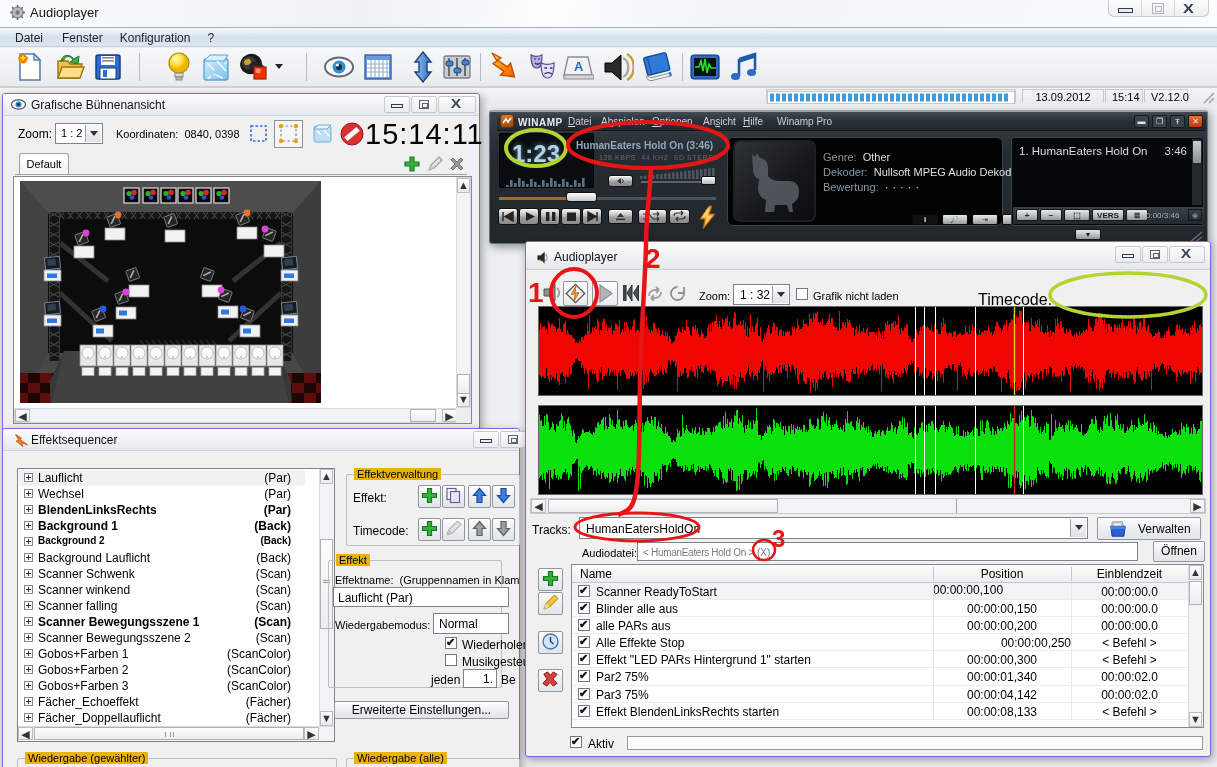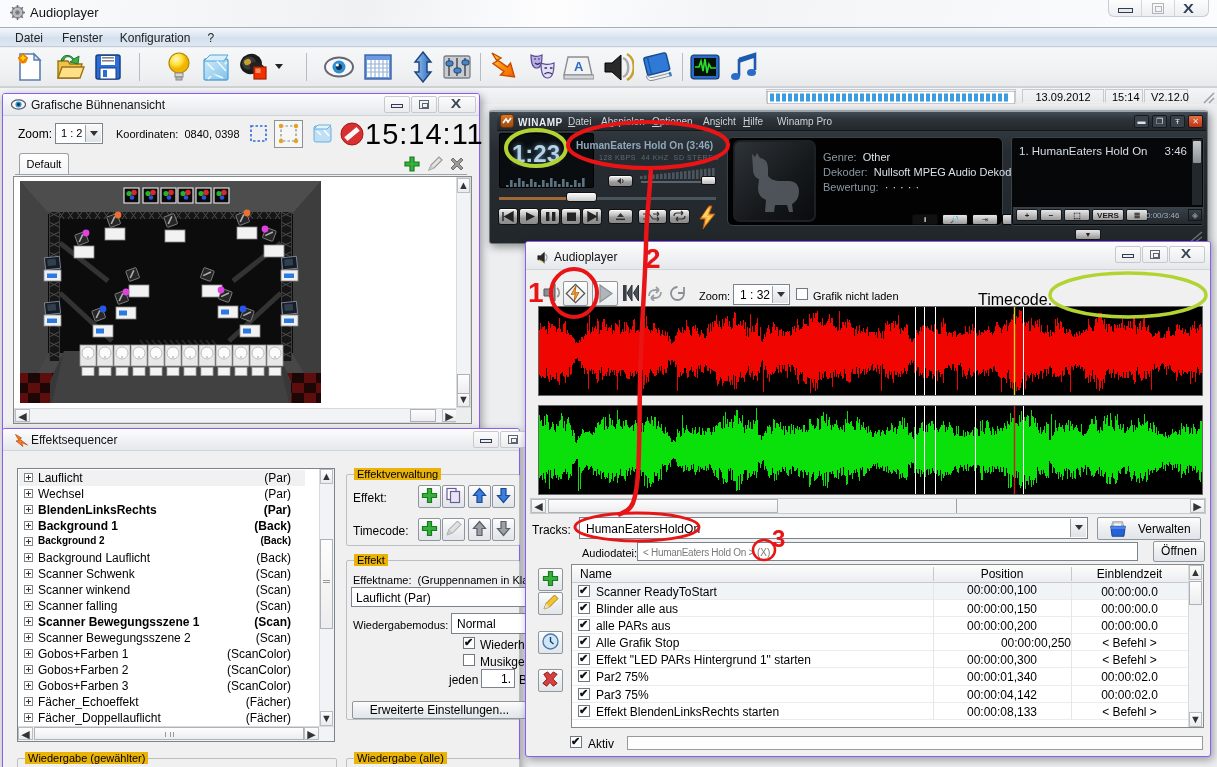--- a/index.html
+++ b/index.html
@@ -976,21 +976,21 @@
           <path d="M3 16l2-5.5L13.5 2l3.5 3.5L8.5 14z" fill="#e0e0e0" stroke="#9a9a9a" stroke-width="1"></path>
           <path d="M3 16l2-5.5 3.5 3.5z" fill="#c8c8c8"></path>
         </svg></div>
       <div class="btn" style="left:121px;top:43px;width:23px;height:23px"><svg width="19" height="19">
           <path d="M9.5 2.5l6 7h-3.5v7h-5v-7H3.5z" fill="#9aa0a6" stroke="#5a6066" stroke-width="1.2"></path>
         </svg></div>
       <div class="btn" style="left:145px;top:43px;width:23px;height:23px"><svg width="19" height="19">
           <path d="M9.5 16.5l6-7h-3.5v-7h-5v7H3.5z" fill="#9aa0a6" stroke="#5a6066" stroke-width="1.2"></path>
         </svg></div>
     </div>
-    <div class="grp" style="left:343px;top:131px;width:174px;height:160px">
+    <div class="grp" style="left:325px;top:131px;width:174px;height:128px">
       <span class="gl">Effekt</span>
       <span class="abs" style="left:6px;top:13px;font-size:11px;white-space:nowrap">Effektname:&nbsp; (Gruppennamen in Klam</span>
       <div class="field" style="left:4px;top:26px;width:176px;height:20px">
         <span class="abs" style="left:4px;top:3px;font-size:12px">Lauflicht (Par)</span>
       </div>
       <span class="abs" style="left:6px;top:58px;font-size:11px">Wiedergabemodus:</span>
       <div class="field combo" style="left:104px;top:52px;width:76px;height:21px">
         <span class="abs" style="left:5px;top:3px;font-size:12px">Normal</span>
       </div>
       <div class="cbx on" style="left:116px;top:76px"></div>
@@ -1123,21 +1123,21 @@
         <span class="abs" style="left:8px;top:2px;font-size:12px">Name</span>
         <span class="abs" style="left:361px;width:138px;top:2px;text-align:center;font-size:12px">Position</span>
         <span class="abs" style="left:499px;width:117px;top:2px;text-align:center;font-size:12px">Einblendzeit</span>
         <div class="abs" style="left:361px;top:2px;width:1px;height:14px;background:#c6c8cb"></div>
         <div class="abs" style="left:499px;top:2px;width:1px;height:14px;background:#c6c8cb"></div>
       </div>
       <div class="abs" style="left:0;top:18px;width:616px;height:145px;overflow:hidden">
         <div style="position:relative;height:17.1px;background:#f1f4f7;font-size:12px;border-bottom:1px solid #ececec;box-sizing:border-box">
           <div class="cbx on" style="left:6px;top:2px"></div>
           <span style="position:absolute;left:24px;top:2px;white-space:nowrap">Scanner ReadyToStart</span>
-          <span style="position:absolute;left:361px;width:138px;top:0;text-align:center">00:00:00,100</span>
+          <span style="position:absolute;left:361px;width:138px;top:0;">00:00:00,100</span>
           <span style="position:absolute;left:499px;width:117px;top:2px;text-align:center">00:00:00.0</span>
           <div style="position:absolute;left:361px;top:0;width:1px;height:17px;background:#e4e6e8"></div>
           <div style="position:absolute;left:499px;top:0;width:1px;height:17px;background:#e4e6e8"></div>
         </div>
         <div style="position:relative;height:17.1px;background:#fff;font-size:12px;border-bottom:1px solid #ececec;box-sizing:border-box">
           <div class="cbx on" style="left:6px;top:2px"></div>
           <span style="position:absolute;left:24px;top:2px;white-space:nowrap">Blinder alle aus</span>
           <span style="position:absolute;left:361px;width:138px;top:2px;text-align:center">00:00:00,150</span>
           <span style="position:absolute;left:499px;width:117px;top:2px;text-align:center">00:00:00.0</span>
           <div style="position:absolute;left:361px;top:0;width:1px;height:17px;background:#e4e6e8"></div>
@@ -1146,21 +1146,21 @@
         <div style="position:relative;height:17.1px;background:#fff;font-size:12px;border-bottom:1px solid #ececec;box-sizing:border-box">
           <div class="cbx on" style="left:6px;top:2px"></div>
           <span style="position:absolute;left:24px;top:2px;white-space:nowrap">alle PARs aus</span>
           <span style="position:absolute;left:361px;width:138px;top:2px;text-align:center">00:00:00,200</span>
           <span style="position:absolute;left:499px;width:117px;top:2px;text-align:center">00:00:00.0</span>
           <div style="position:absolute;left:361px;top:0;width:1px;height:17px;background:#e4e6e8"></div>
           <div style="position:absolute;left:499px;top:0;width:1px;height:17px;background:#e4e6e8"></div>
         </div>
         <div style="position:relative;height:17.1px;background:#fff;font-size:12px;border-bottom:1px solid #ececec;box-sizing:border-box">
           <div class="cbx on" style="left:6px;top:2px"></div>
-          <span style="position:absolute;left:24px;top:2px;white-space:nowrap">Alle Grafik Stop</span>
+          <span style="position:absolute;left:24px;top:2px;white-space:nowrap">Alle Effekte Stop</span>
           <span style="position:absolute;left:361px;width:138px;top:2px;text-align:right">00:00:00,250</span>
           <span style="position:absolute;left:499px;width:117px;top:2px;text-align:center">&lt; Befehl &gt;</span>
           <div style="position:absolute;left:361px;top:0;width:1px;height:17px;background:#e4e6e8"></div>
           <div style="position:absolute;left:499px;top:0;width:1px;height:17px;background:#e4e6e8"></div>
         </div>
         <div style="position:relative;height:17.1px;background:#fff;font-size:12px;border-bottom:1px solid #ececec;box-sizing:border-box">
           <div class="cbx on" style="left:6px;top:2px"></div>
           <span style="position:absolute;left:24px;top:2px;white-space:nowrap">Effekt "LED PARs Hintergrund 1" starten</span>
           <span style="position:absolute;left:361px;width:138px;top:2px;text-align:center">00:00:00,300</span>
           <span style="position:absolute;left:499px;width:117px;top:2px;text-align:center">&lt; Befehl &gt;</span>

